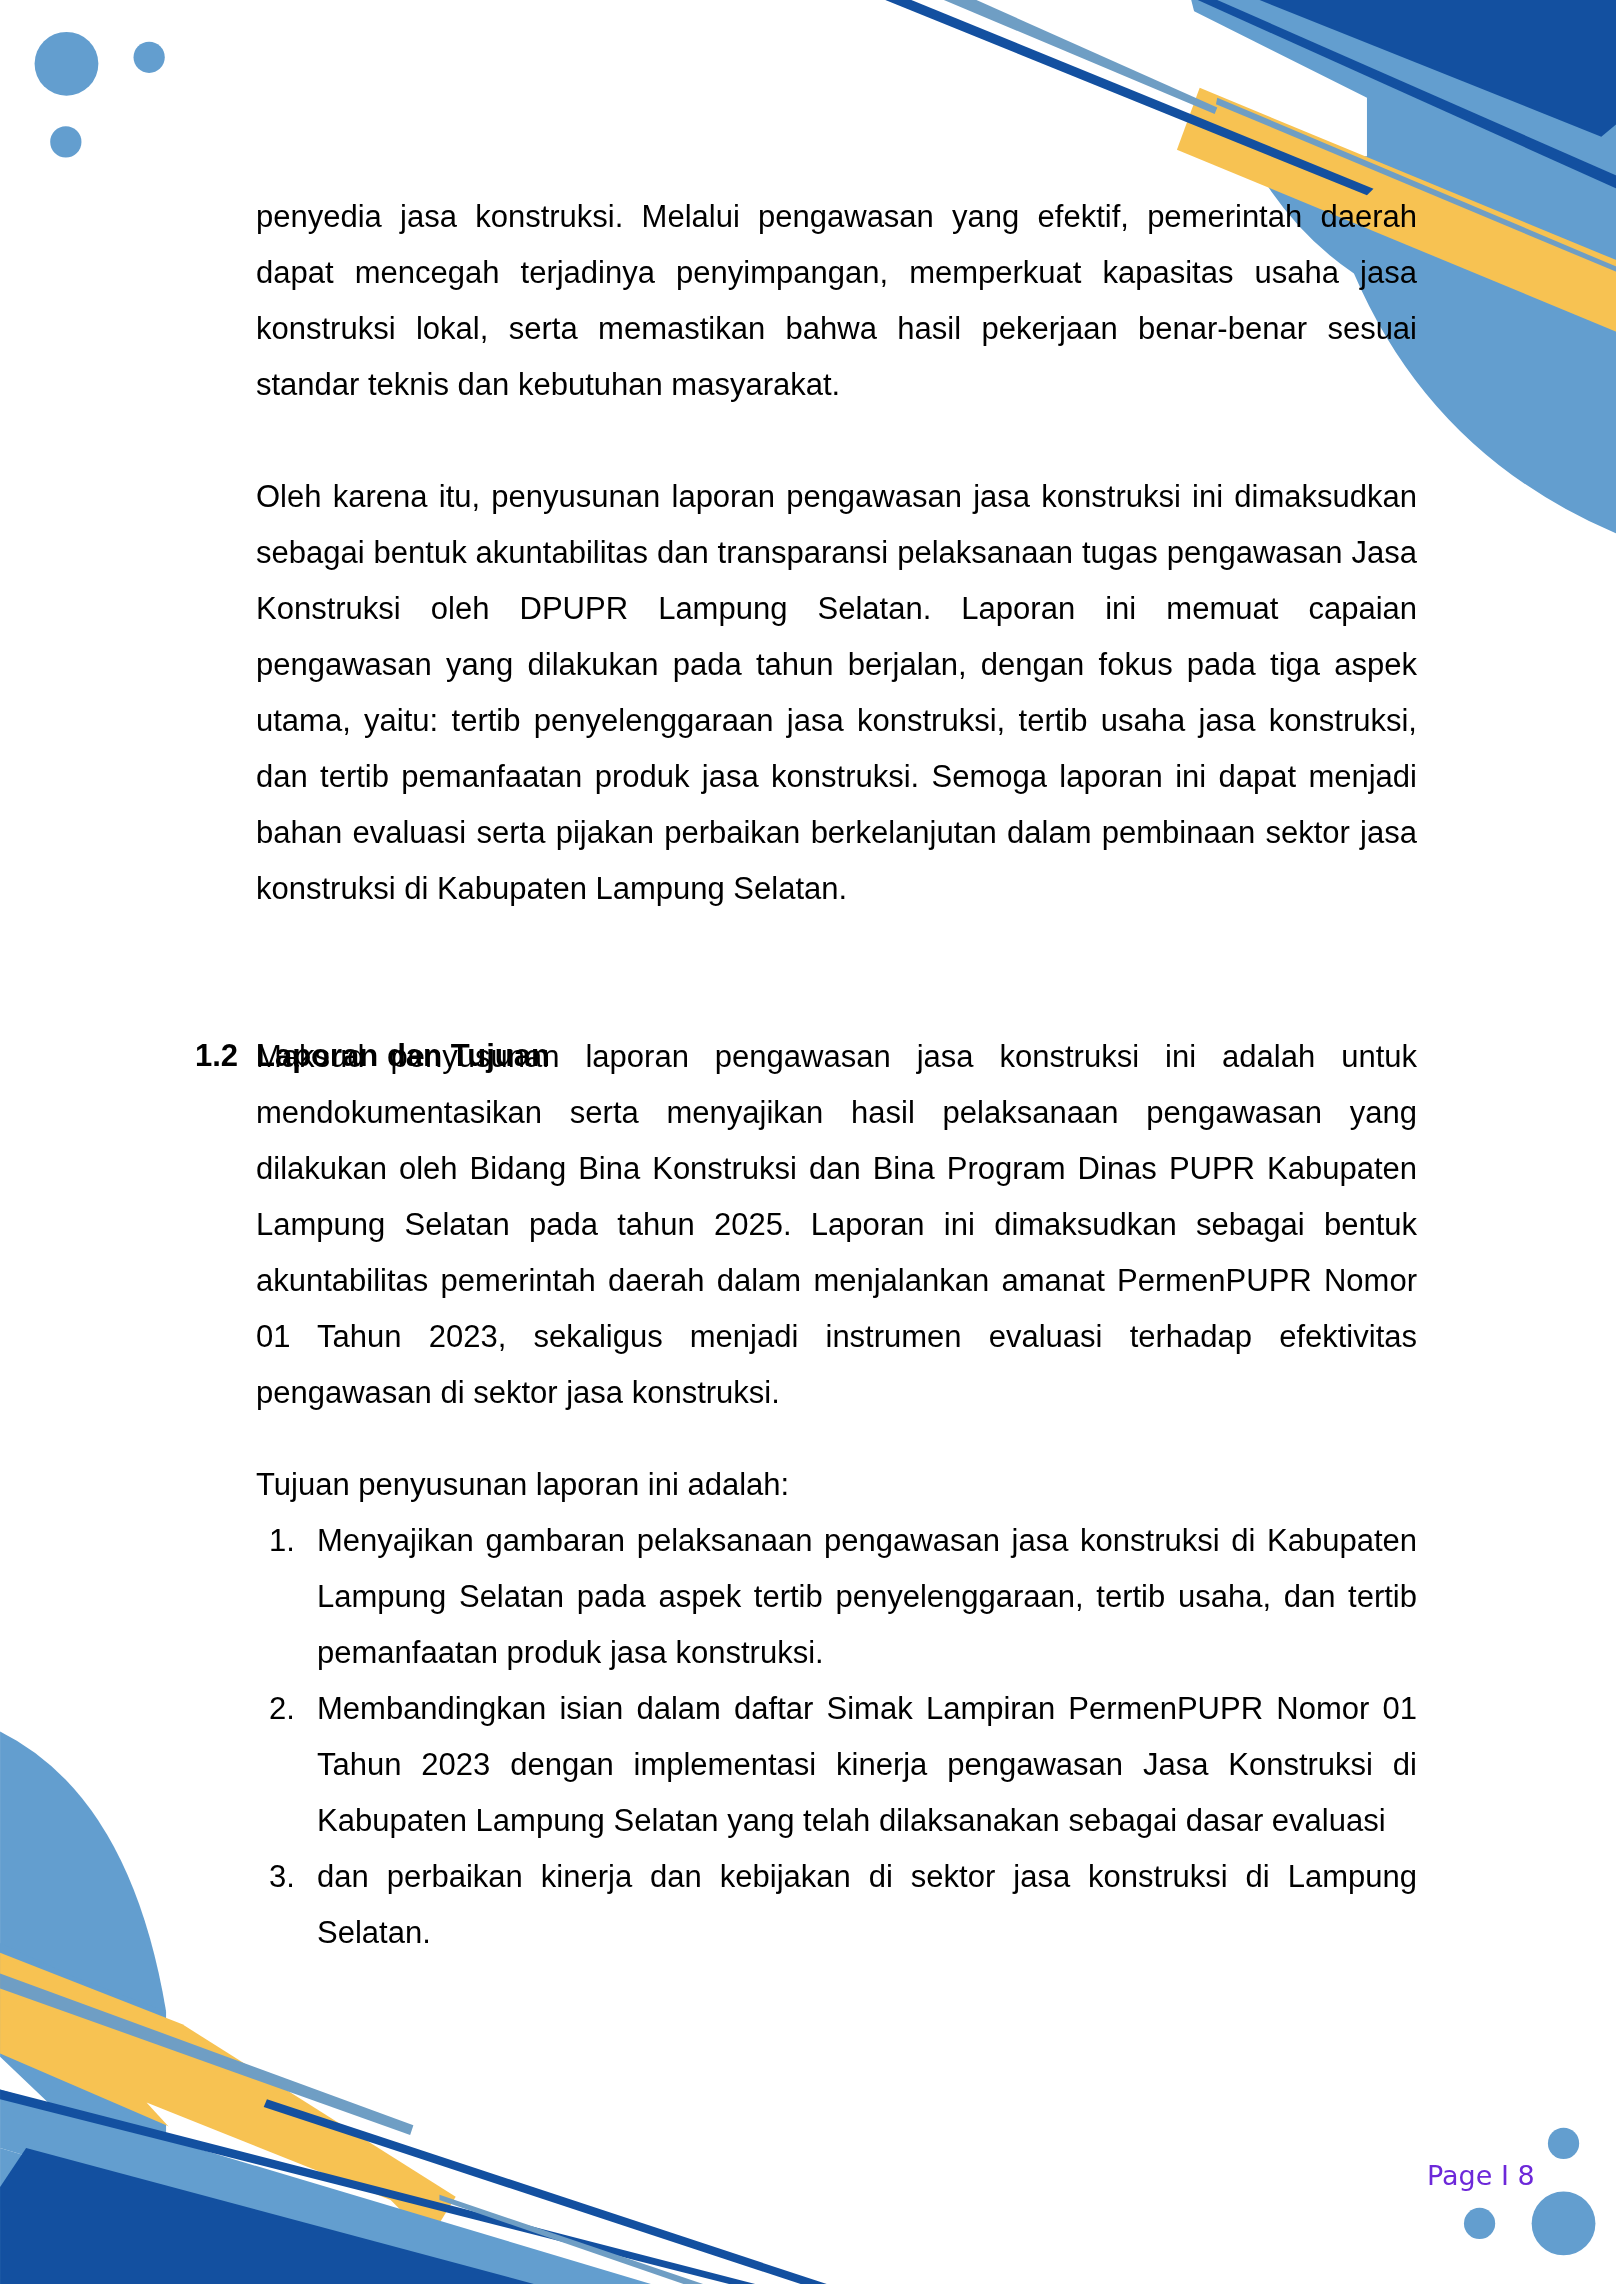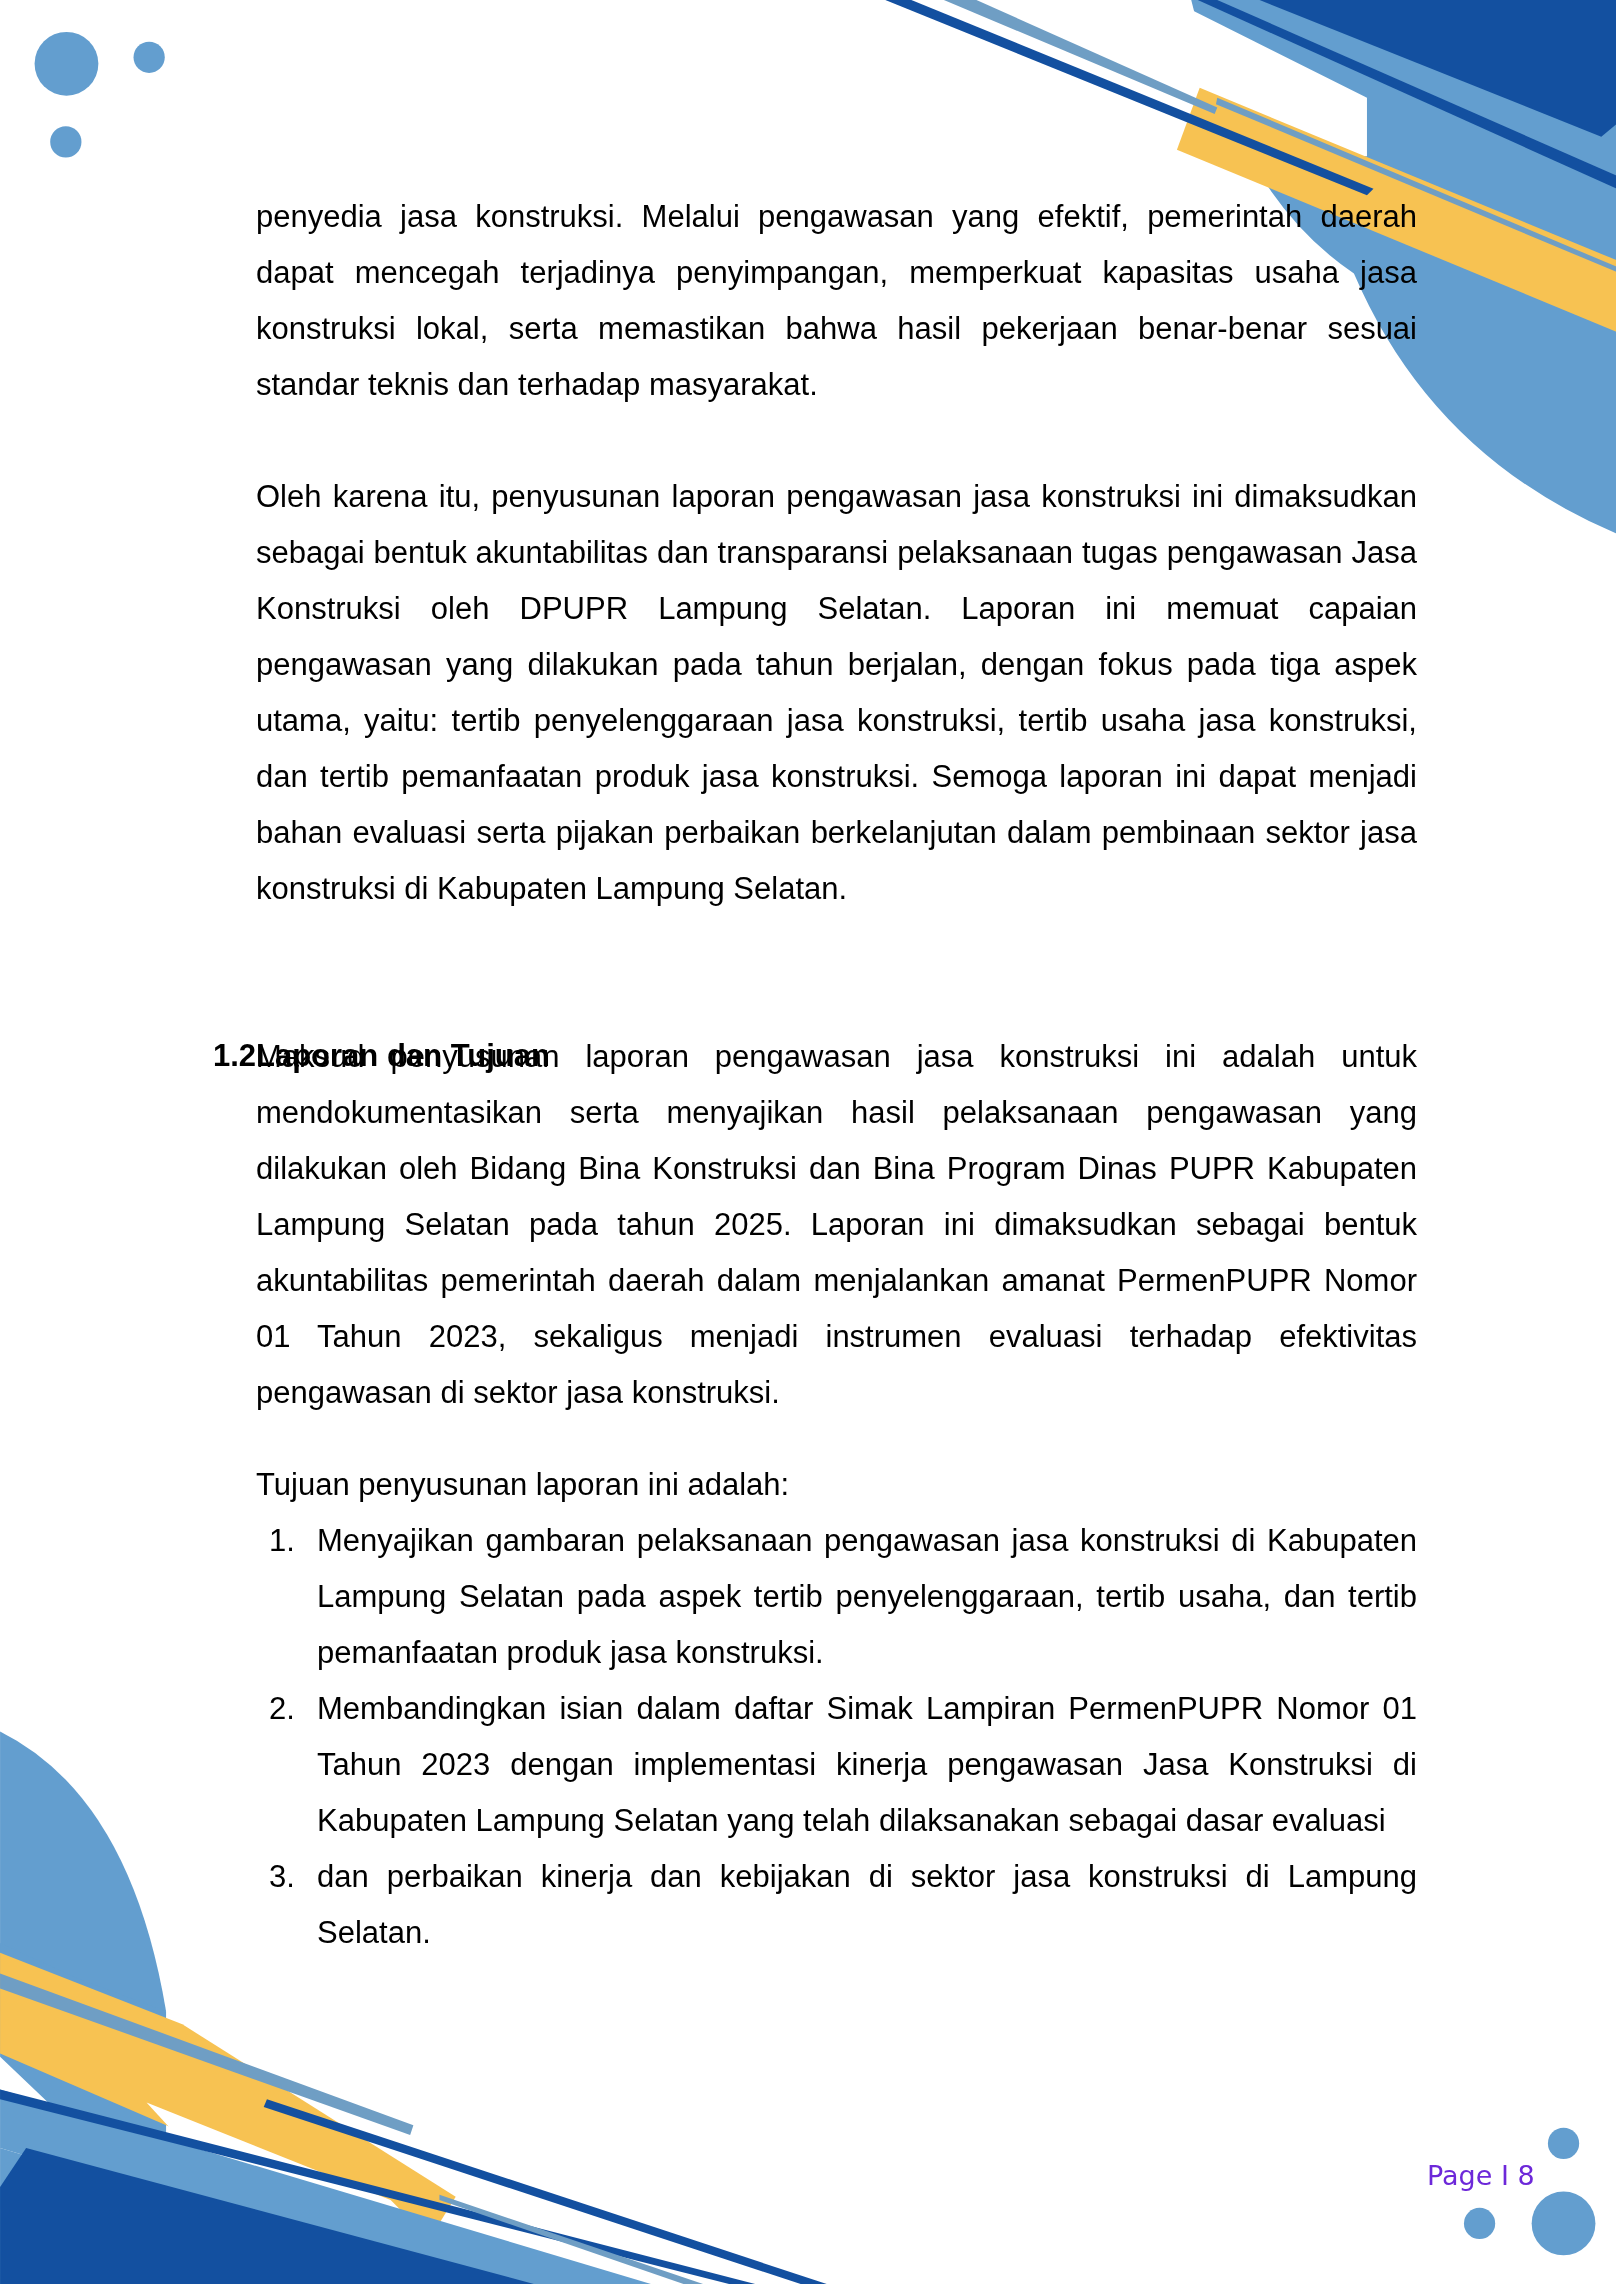--- a/index.html
+++ b/index.html
@@ -3,21 +3,21 @@
 <meta charset="utf-8">
 <style>
   html, body { margin:0; padding:0; }
   body { width:1617px; height:2284px; position:relative; overflow:hidden; background:#ffffff;
          font-family:"Liberation Sans", sans-serif; color:#000; }
   .deco { position:absolute; left:0; top:0; width:1617px; height:2284px; pointer-events:none; }
   .content { position:absolute; left:256px; top:189px; width:1161px; }
   .para { font-size:31px; line-height:56px; text-align:justify; text-align-last:left; margin:0; }
   .gap { height:56px; }
   .heading { position:absolute; left:195px; top:1028px; font-size:31px; font-weight:bold; line-height:56px; }
-  .heading .num { display:inline-block; width:61px;text-align:right; }
+  .heading .num { display:inline-block; width:61px; }
   .list { margin:0; padding:0; list-style:none; }
   .list li { position:relative; padding-left:61px; font-size:31px; line-height:56px; text-align:justify; text-align-last:left; }
   .list li .marker { position:absolute; left:13px; top:0; }
   .footer { position:absolute; left:1427px; top:2160px; font-family:"DejaVu Sans", sans-serif; font-size:27px; color:#6d28d9; }
 </style>
 </head>
 <body>
 
 <svg class="deco" viewBox="0 0 2484 3509" xmlns="http://www.w3.org/2000/svg">
 
@@ -68,21 +68,21 @@
   </g>
 
   <g>
     <circle cx="2402" cy="3293" r="24" fill="#639ecf"></circle>
     <circle cx="2402" cy="3416" r="49" fill="#639ecf"></circle>
     <circle cx="2273" cy="3416" r="24" fill="#639ecf"></circle>
   </g>
 </svg>
 
 <div class="content">
-  <p class="para">penyedia jasa konstruksi. Melalui pengawasan yang efektif, pemerintah daerah dapat mencegah terjadinya penyimpangan, memperkuat kapasitas usaha jasa konstruksi lokal, serta memastikan bahwa hasil pekerjaan benar-benar sesuai standar teknis dan terhadap masyarakat.</p>
+  <p class="para">penyedia jasa konstruksi. Melalui pengawasan yang efektif, pemerintah daerah dapat mencegah terjadinya penyimpangan, memperkuat kapasitas usaha jasa konstruksi lokal, serta memastikan bahwa hasil pekerjaan benar-benar sesuai standar teknis dan kebutuhan masyarakat.</p>
   <div class="gap"></div>
   <p class="para">Oleh karena itu, penyusunan laporan pengawasan jasa konstruksi ini dimaksudkan sebagai bentuk akuntabilitas dan transparansi pelaksanaan tugas pengawasan Jasa Konstruksi oleh DPUPR Lampung Selatan. Laporan ini memuat capaian pengawasan yang dilakukan pada tahun berjalan, dengan fokus pada tiga aspek utama, yaitu: tertib penyelenggaraan jasa konstruksi, tertib usaha jasa konstruksi, dan tertib pemanfaatan produk jasa konstruksi. Semoga laporan ini dapat menjadi bahan evaluasi serta pijakan perbaikan berkelanjutan dalam pembinaan sektor jasa konstruksi di Kabupaten Lampung Selatan.</p>
   <div class="gap"></div>
   <div style="height:56px"></div>
   <p class="para">Maksud penyusunan laporan pengawasan jasa konstruksi ini adalah untuk mendokumentasikan serta menyajikan hasil pelaksanaan pengawasan yang dilakukan oleh Bidang Bina Konstruksi dan Bina Program Dinas PUPR Kabupaten Lampung Selatan pada tahun 2025. Laporan ini dimaksudkan sebagai bentuk akuntabilitas pemerintah daerah dalam menjalankan amanat PermenPUPR Nomor 01 Tahun 2023, sekaligus menjadi instrumen evaluasi terhadap efektivitas pengawasan di sektor jasa konstruksi.</p>
   <div style="height:36px"></div>
   <p class="para">Tujuan penyusunan laporan ini adalah:</p>
   <ol class="list">
     <li>
       <span class="marker">1.</span>

